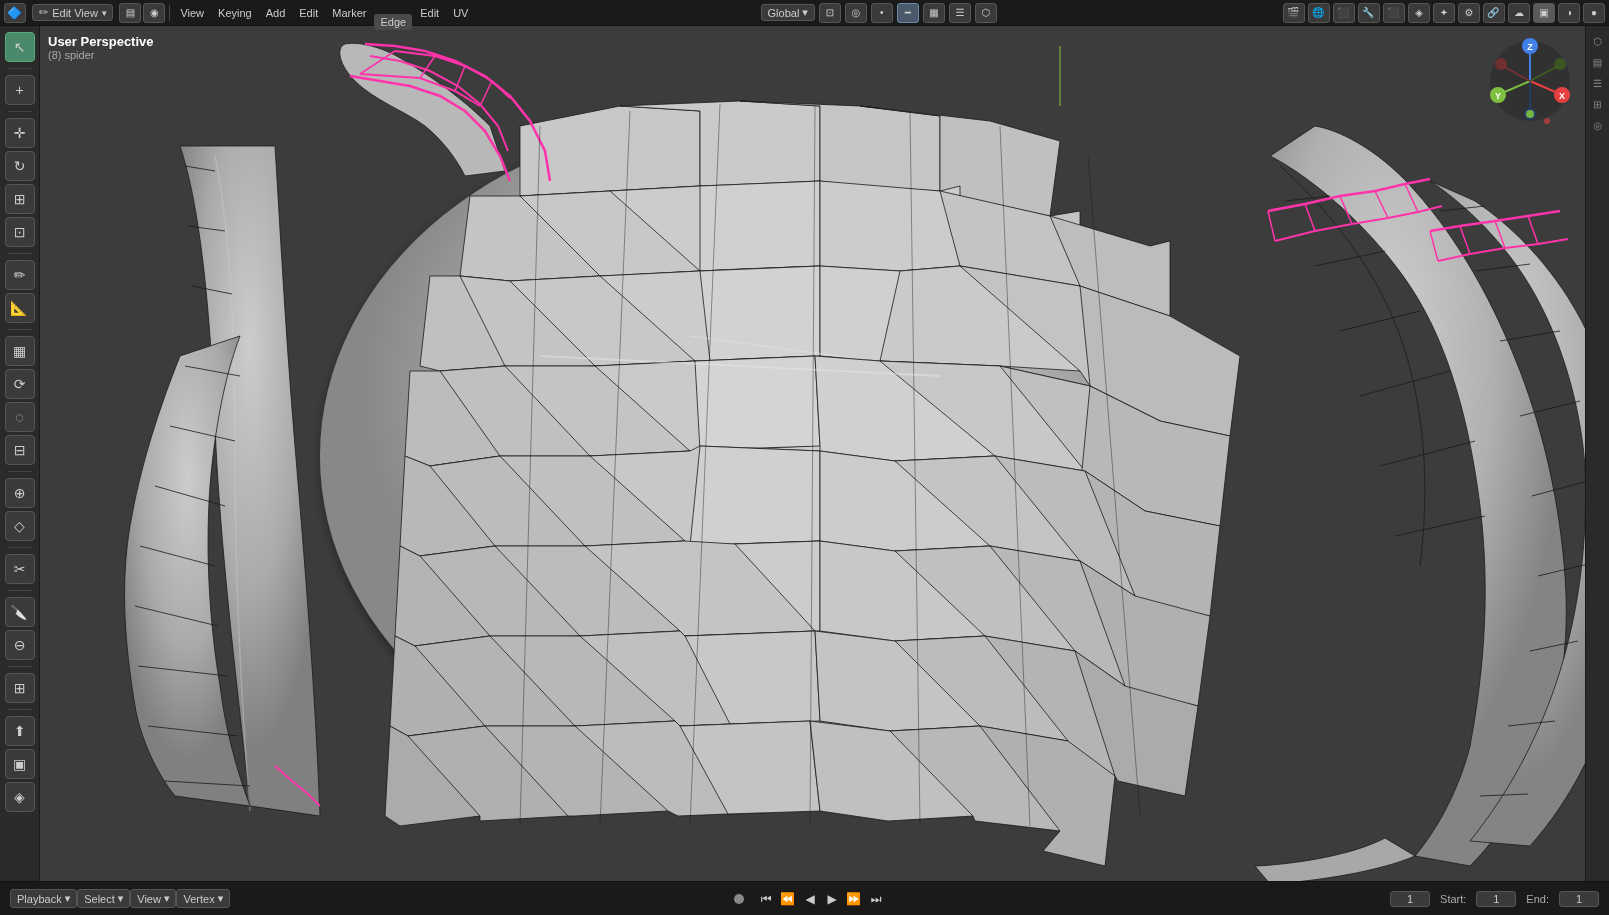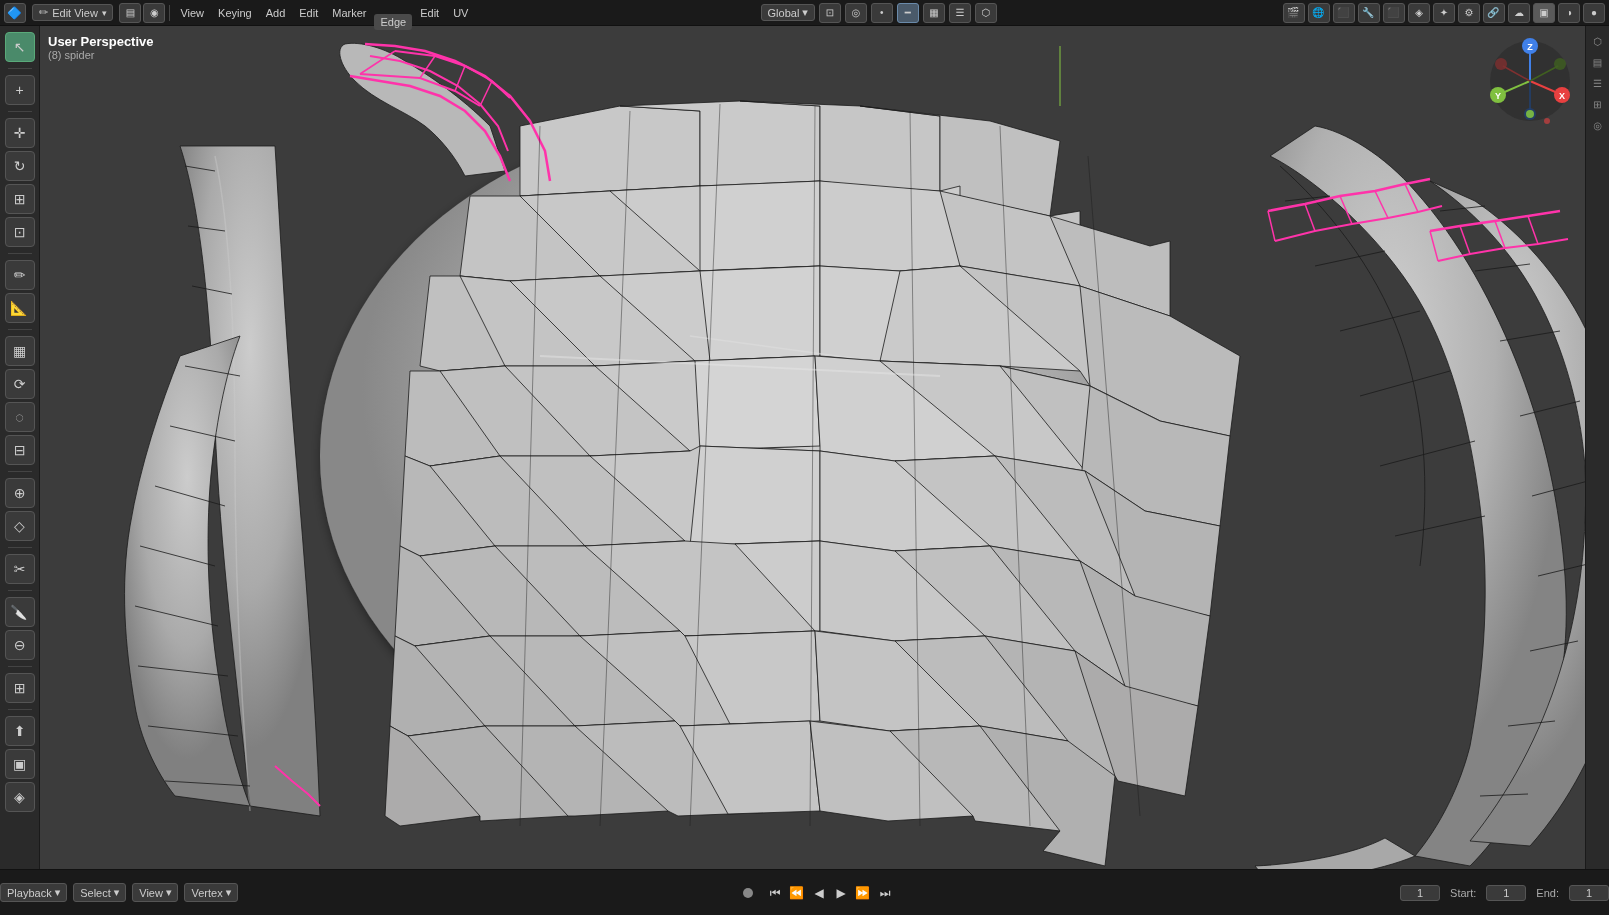--- a/index.html
+++ b/index.html
@@ -197,27 +197,26 @@
       right: 10px;
       width: 90px;
       height: 90px;
       z-index: 20;
     }
 
     
     .bottom-bar {
       position: absolute;
       bottom: 0; left: 0; right: 0;
-      height: 46px;
+      height: 34px;
       background: #1a1a1a;
       border-top: 1px solid #111;
       display: flex;
       align-items: center;
-      gap: 6px;
-      padding: 0 0;
+      padding: 0 10px;
       z-index: 100;
     }
     .bottom-btn {
       background: #3a3a3a;
       border: 1px solid #555;
       border-radius: 3px;
       padding: 2px 6px;
       cursor: pointer;
       font-size: 11px;
       color: #ccc;

